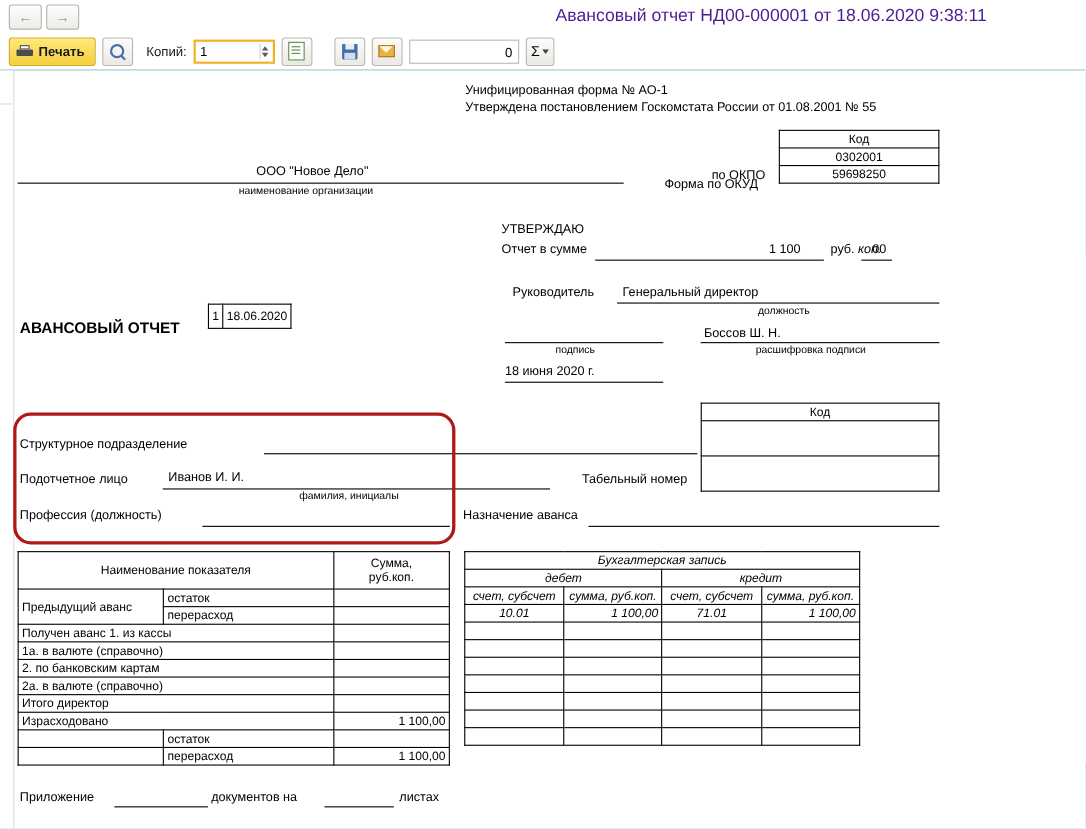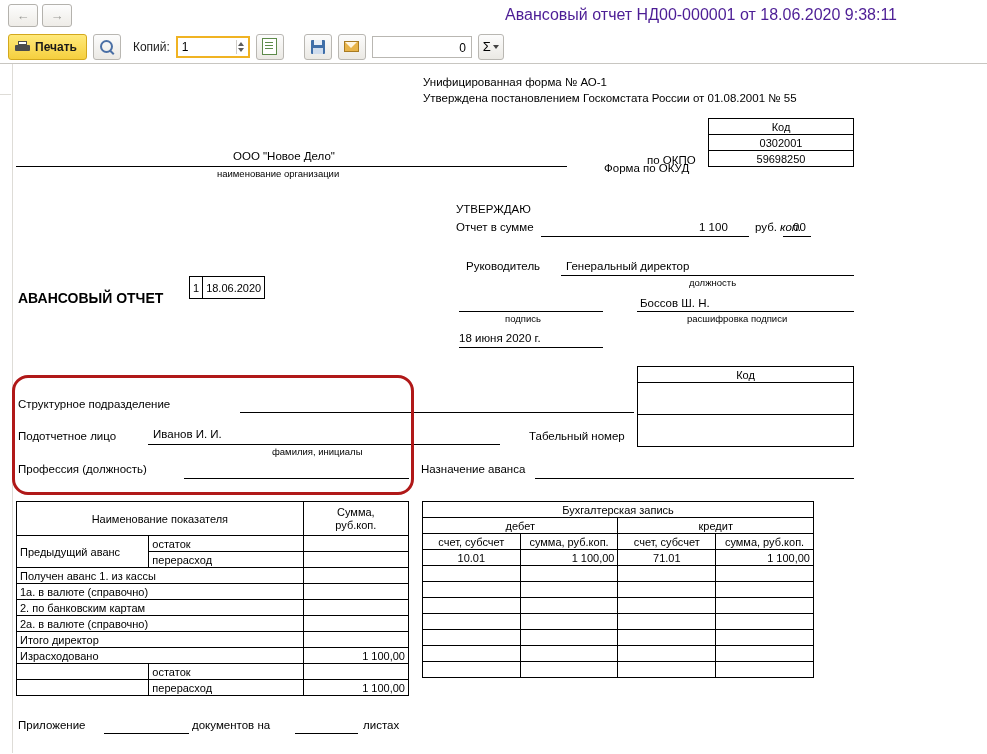--- a/index.html
+++ b/index.html
@@ -485,21 +485,21 @@
         <td class="r"></td>
       </tr>
       <tr>
         <td></td>
         <td>перерасход</td>
         <td class="r">1 100,00</td>
       </tr>
     </tbody>
       </table>
 
-    <table class="grid" style="left:422px; top:437px; width:392px;">
+    <table class="grid" style="left:422px; top:437px; width:360px;font-style:italic;">
       <tbody>
           <tr>
         <td class="c" colspan="4">Бухгалтерская запись</td>
       </tr>
       <tr>
         <td class="c" colspan="2" style="width:216px;">дебет</td>
         <td class="c" colspan="2" style="width:216px;">кредит</td>
       </tr>
       <tr>
         <td class="c" style="width:108px;">счет, субсчет</td>

